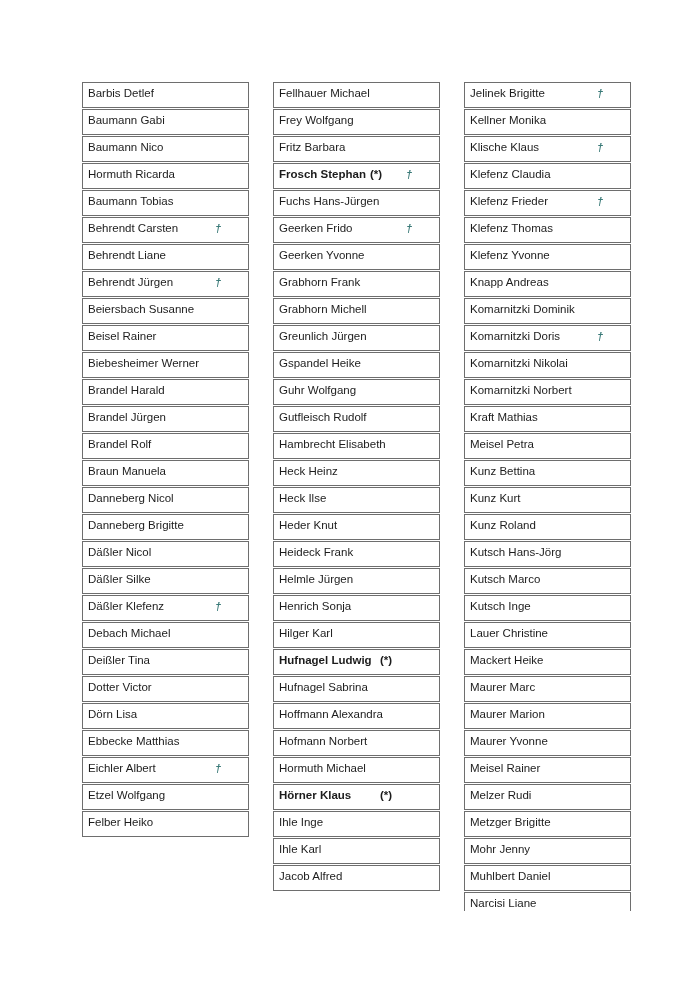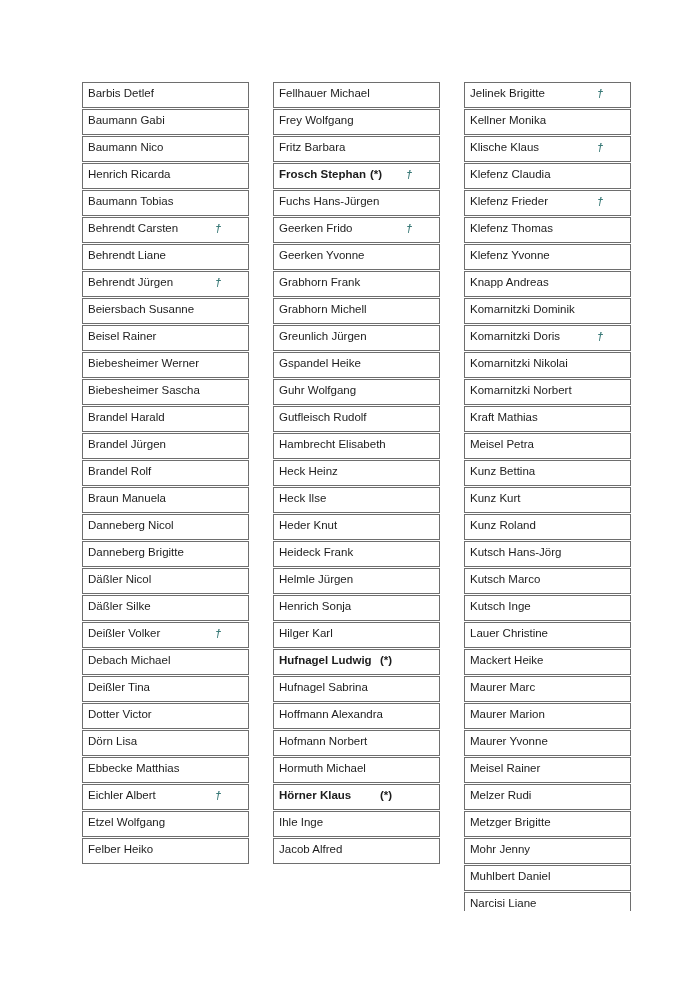--- a/index.html
+++ b/index.html
@@ -61,38 +61,37 @@
 </style>
 </head>
 <body>
 
 <div class="page">
   <div class="grid">
       <div class="column">
         <div class="cell"><span class="name">Barbis Detlef</span></div>
         <div class="cell"><span class="name">Baumann Gabi</span></div>
         <div class="cell"><span class="name">Baumann Nico</span></div>
-        <div class="cell"><span class="name">Henrich Ricarda</span></div>
+        <div class="cell"><span class="name">Hormuth Ricarda</span></div>
         <div class="cell"><span class="name">Baumann Tobias</span></div>
         <div class="cell"><span class="name">Behrendt Carsten</span><span class="dagger">†</span></div>
         <div class="cell"><span class="name">Behrendt Liane</span></div>
         <div class="cell"><span class="name">Behrendt Jürgen</span><span class="dagger">†</span></div>
         <div class="cell"><span class="name">Beiersbach Susanne</span></div>
         <div class="cell"><span class="name">Beisel Rainer</span></div>
         <div class="cell"><span class="name">Biebesheimer Werner</span></div>
-        <div class="cell"><span class="name">Biebesheimer Sascha</span></div>
         <div class="cell"><span class="name">Brandel Harald</span></div>
         <div class="cell"><span class="name">Brandel Jürgen</span></div>
         <div class="cell"><span class="name">Brandel Rolf</span></div>
         <div class="cell"><span class="name">Braun Manuela</span></div>
         <div class="cell"><span class="name">Danneberg Nicol</span></div>
         <div class="cell"><span class="name">Danneberg Brigitte</span></div>
         <div class="cell"><span class="name">Däßler Nicol</span></div>
         <div class="cell"><span class="name">Däßler Silke</span></div>
-        <div class="cell"><span class="name">Deißler Volker</span><span class="dagger">†</span></div>
+        <div class="cell"><span class="name">Däßler Klefenz</span><span class="dagger">†</span></div>
         <div class="cell"><span class="name">Debach Michael</span></div>
         <div class="cell"><span class="name">Deißler Tina</span></div>
         <div class="cell"><span class="name">Dotter Victor</span></div>
         <div class="cell"><span class="name">Dörn Lisa</span></div>
         <div class="cell"><span class="name">Ebbecke Matthias</span></div>
         <div class="cell"><span class="name">Eichler Albert</span><span class="dagger">†</span></div>
         <div class="cell"><span class="name">Etzel Wolfgang</span></div>
         <div class="cell"><span class="name">Felber Heiko</span></div>
       </div>
       <div class="column">
@@ -117,20 +116,21 @@
         <div class="cell"><span class="name">Helmle Jürgen</span></div>
         <div class="cell"><span class="name">Henrich Sonja</span></div>
         <div class="cell"><span class="name">Hilger Karl</span></div>
         <div class="cell bold"><span class="name">Hufnagel Ludwig</span><span class="star tab">(*)</span></div>
         <div class="cell"><span class="name">Hufnagel Sabrina</span></div>
         <div class="cell"><span class="name">Hoffmann Alexandra</span></div>
         <div class="cell"><span class="name">Hofmann Norbert</span></div>
         <div class="cell"><span class="name">Hormuth Michael</span></div>
         <div class="cell bold"><span class="name">Hörner Klaus</span><span class="star tab">(*)</span></div>
         <div class="cell"><span class="name">Ihle Inge</span></div>
+        <div class="cell"><span class="name">Ihle Karl</span></div>
         <div class="cell"><span class="name">Jacob Alfred</span></div>
       </div>
       <div class="column">
         <div class="cell"><span class="name">Jelinek Brigitte</span><span class="dagger">†</span></div>
         <div class="cell"><span class="name">Kellner Monika</span></div>
         <div class="cell"><span class="name">Klische Klaus</span><span class="dagger">†</span></div>
         <div class="cell"><span class="name">Klefenz Claudia</span></div>
         <div class="cell"><span class="name">Klefenz Frieder</span><span class="dagger">†</span></div>
         <div class="cell"><span class="name">Klefenz Thomas</span></div>
         <div class="cell"><span class="name">Klefenz Yvonne</span></div>

